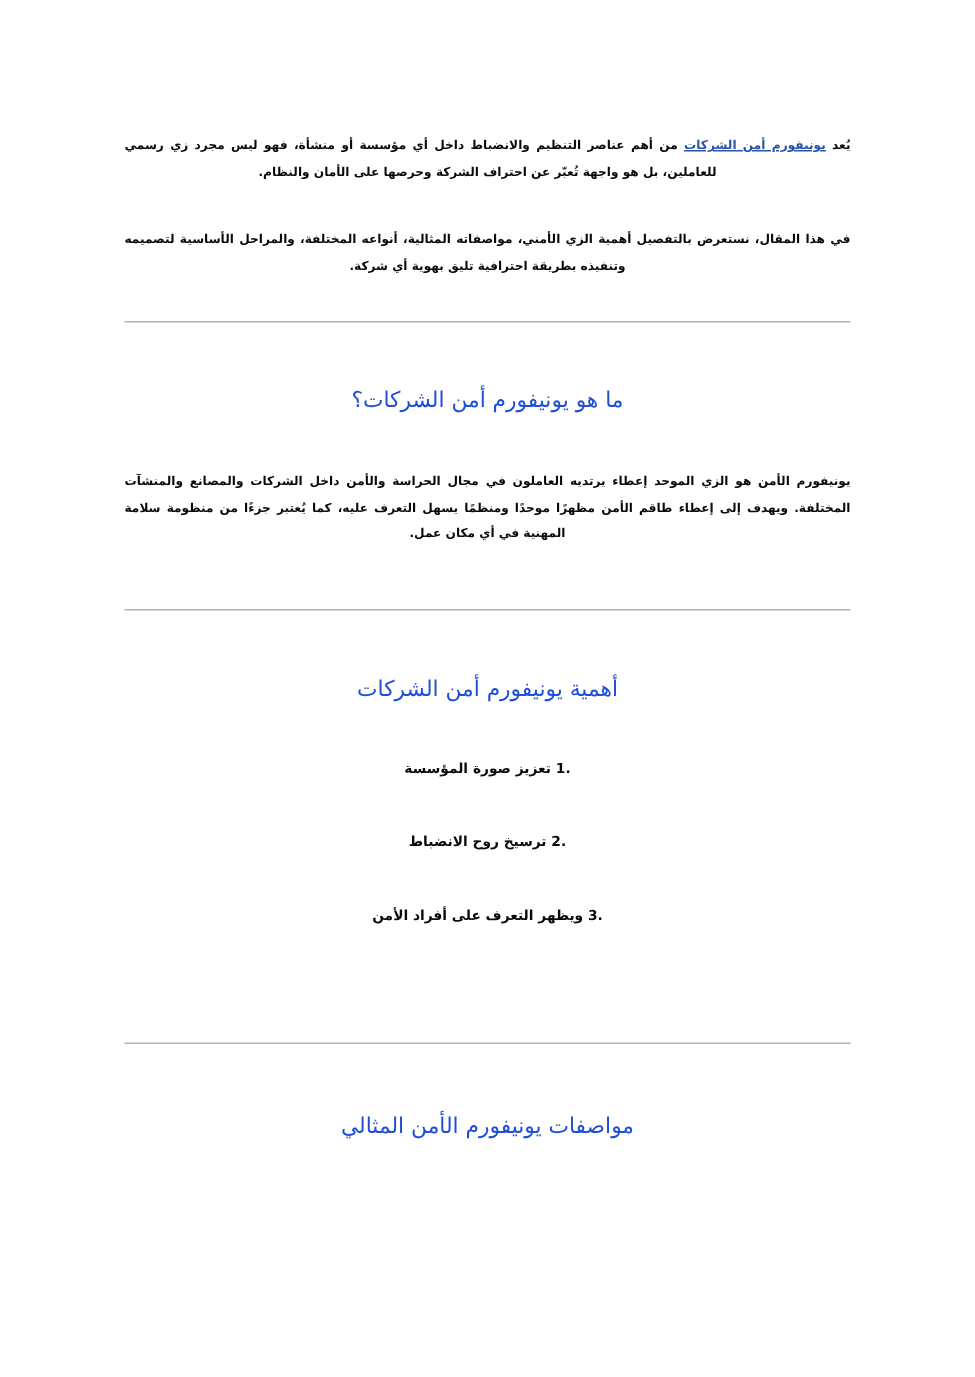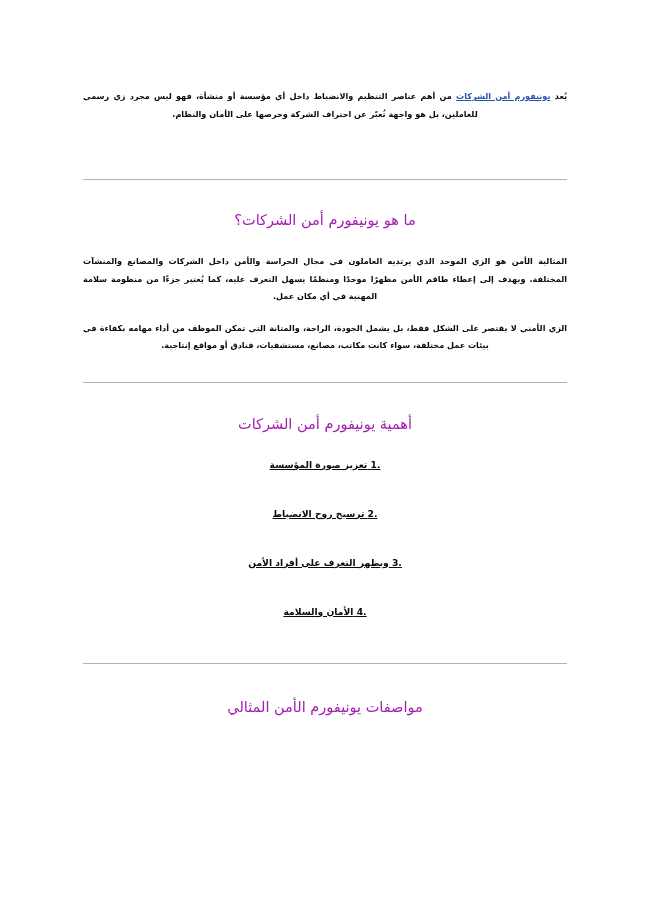--- a/index.html
+++ b/index.html
@@ -49,37 +49,36 @@
     border: 0;
     border-top: 1px solid #b3b3b3;
     margin: 0;
     width: 100%;
     height: 0;
   }
   .rule-wrap-1 { padding-top: 28px; padding-bottom: 29px; }
   .rule-wrap-2 { padding-top: 27px; padding-bottom: 30px; }
   .rule-wrap-3 { padding-top: 30px; padding-bottom: 32px; }
   h2.section-heading {
-    margin: 0;
+    margin: 12px;
     font-size: 14.5px;
     font-weight: normal;
     line-height: 22px;
     text-align: center;
-    color: #a21caf;
+    color: #1d4ed8;
     letter-spacing: 0.2px;
   }
   .heading-gap { height: 22px; }
   h3.list-heading {
     margin: 0;
     font-size: 9.2px;
     font-weight: bold;
     line-height: 16px;
     text-align: center;
     color: #0a0a0a;
-    text-decoration: underline;
   }
   .list-heading-gap { height: 13px; }
   .list-block-gap { height: 20px; }
   .num {
     unicode-bidi: isolate;
     direction: ltr;
   }
 </style>
 </head>
 <body>
@@ -87,34 +86,34 @@
 <div class="page">
   <div class="content">
 
     <p class="body-text"><span>يُعد </span><a class="inline-link" href="#">يونيفورم أمن الشركات</a><span> من أهم عناصر التنظيم والانضباط داخل أي مؤسسة أو منشأة، فهو ليس مجرد زي رسمي للعاملين، بل هو واجهة تُعبّر عن احتراف الشركة وحرصها على الأمان والنظام.</span></p>
 
     <div class="para-gap-sm"></div>
 
 
     <div class="para-gap-lg"></div>
 
+    <p class="body-text">في هذا المقال، نستعرض بالتفصيل أهمية الزي الأمني، مواصفاته المثالية، أنواعه المختلفة، والمراحل الأساسية لتصميمه وتنفيذه بطريقة احترافية تليق بهوية أي شركة.</p>
 
     <div class="rule-wrap-1">
       <hr class="rule">
     </div>
 
     <h2 class="section-heading">ما هو يونيفورم أمن الشركات؟</h2>
 
     <div class="heading-gap"></div>
 
-    <p class="body-text">المثالية الأمن هو الزي الموحد الذي يرتديه العاملون في مجال الحراسة والأمن داخل الشركات والمصانع والمنشآت المختلفة. ويهدف إلى إعطاء طاقم الأمن مظهرًا موحدًا ومنظمًا يسهل التعرف عليه، كما يُعتبر جزءًا من منظومة سلامة المهنية في أي مكان عمل.</p>
+    <p class="body-text">يونيفورم الأمن هو الزي الموحد إعطاء يرتديه العاملون في مجال الحراسة والأمن داخل الشركات والمصانع والمنشآت المختلفة. ويهدف إلى إعطاء طاقم الأمن مظهرًا موحدًا ومنظمًا يسهل التعرف عليه، كما يُعتبر جزءًا من منظومة سلامة المهنية في أي مكان عمل.</p>
 
     <div class="para-gap-md"></div>
 
-    <p class="body-text">الزي الأمني لا يقتصر على الشكل فقط، بل يشمل الجودة، الراحة، والمتانة التي تمكن الموظف من أداء مهامه بكفاءة في بيئات عمل مختلفة، سواء كانت مكاتب، مصانع، مستشفيات، فنادق أو مواقع إنتاجية.</p>
 
     <div class="rule-wrap-2">
       <hr class="rule">
     </div>
 
     <h2 class="section-heading">أهمية يونيفورم أمن الشركات</h2>
 
     <div class="heading-gap"></div>
 
     <h3 class="list-heading"><span class="num">1.</span> <span>تعزيز صورة المؤسسة</span></h3>
@@ -125,21 +124,20 @@
     <h3 class="list-heading"><span class="num">2.</span> <span>ترسيخ روح الانضباط</span></h3>
     <div class="list-heading-gap"></div>
 
     <div class="list-block-gap"></div>
 
     <h3 class="list-heading"><span class="num">3.</span> <span>ويظهر التعرف على أفراد الأمن</span></h3>
     <div class="list-heading-gap"></div>
 
     <div class="list-block-gap"></div>
 
-    <h3 class="list-heading"><span class="num">4.</span> <span>الأمان والسلامة</span></h3>
     <div class="list-heading-gap"></div>
 
     <div class="rule-wrap-3">
       <hr class="rule">
     </div>
 
     <h2 class="section-heading">مواصفات يونيفورم الأمن المثالي</h2>
 
   </div>
 </div>

